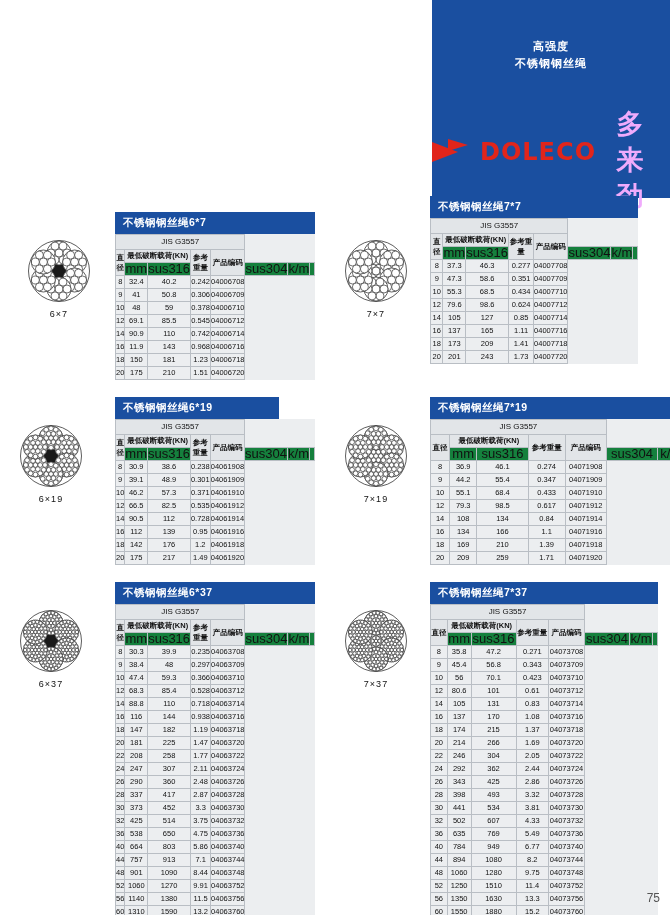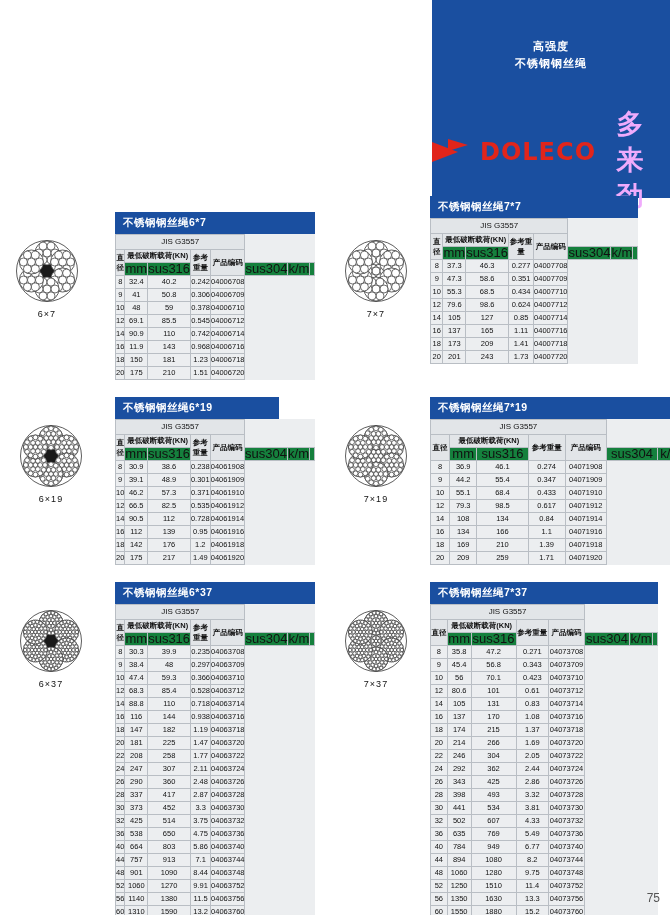--- a/index.html
+++ b/index.html
@@ -113,21 +113,21 @@
         <div class="tri"></div>
           <div class="tri2"></div>
       </div>
       <div class="logo-text">DOLECO</div>
     </div>
     <div class="logo-cn">多 来 劲</div>
   </div>
 </div>
 
 <div id="blocks-root">
-    <div class="rope" style="left: 16px; top: 240px;">
+    <div class="rope" style="left: 28px; top: 240px;">
       <div><svg width="62" height="62" viewBox="0 0 62 62">
           <circle cx="31" cy="31" r="30.5" fill="#ffffff" stroke="#333" stroke-width="0.8"></circle>
           <circle cx="31" cy="31" r="11.399999999999999" fill="#1a1a1a" stroke="#333" stroke-width="0.7"></circle>
           <circle cx="31" cy="0" r="0" fill="none"></circle>
           <circle cx="31" cy="0" r="0" fill="none"></circle>
           <circle cx="31" cy="0" r="0" fill="none"></circle>
           <circle cx="31" cy="0" r="0" fill="none"></circle>
           <circle cx="31" cy="0" r="0" fill="none"></circle>
           <circle cx="31" cy="0" r="0" fill="none"></circle>
           <circle cx="31" cy="13" r="12" fill="#fff" stroke="#333" stroke-width="0.8"></circle>

